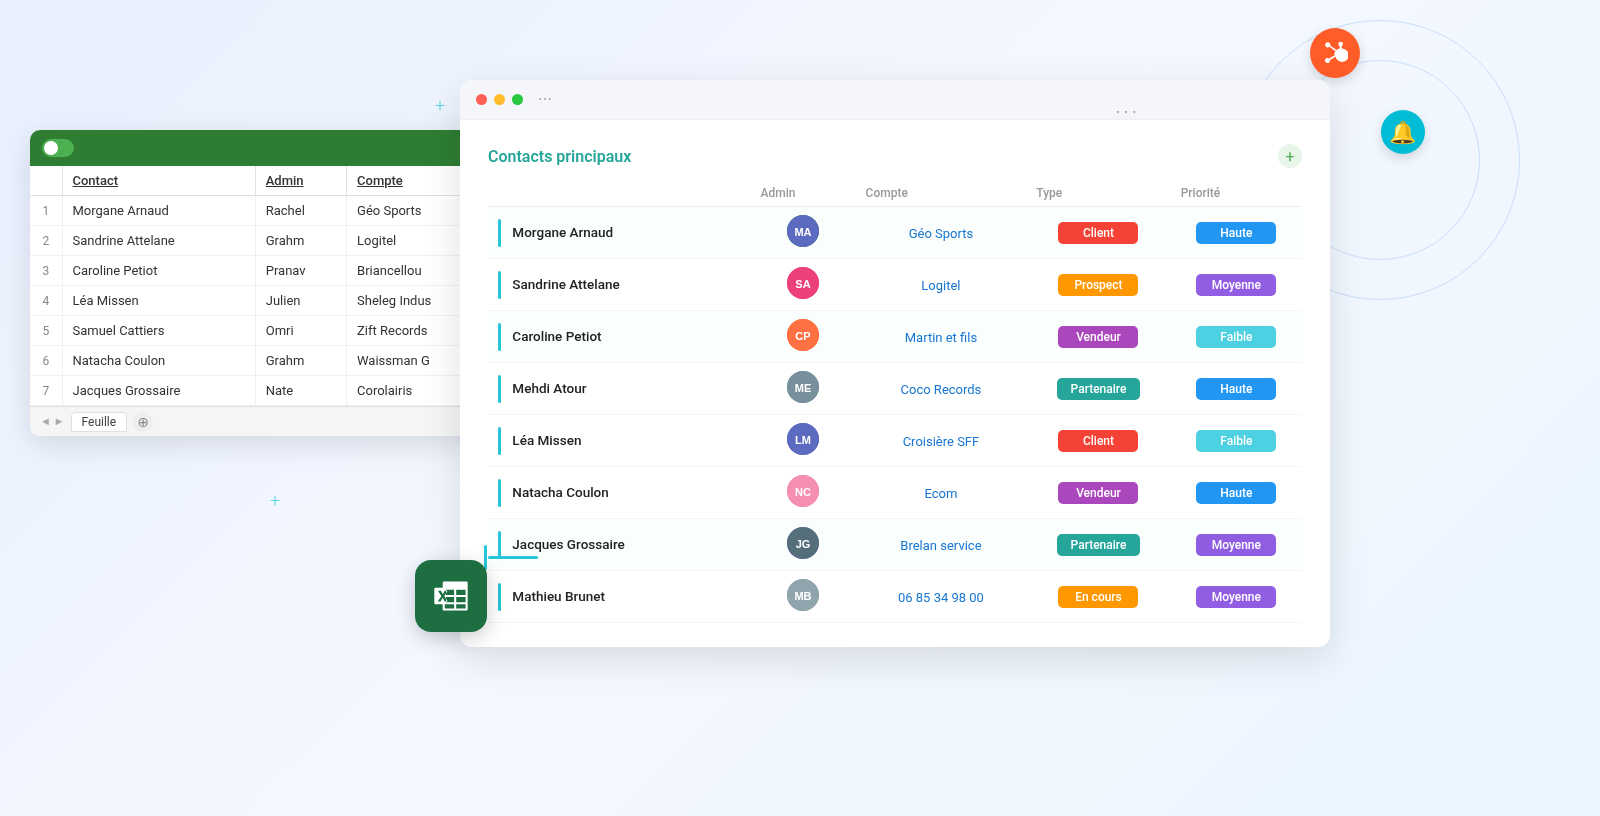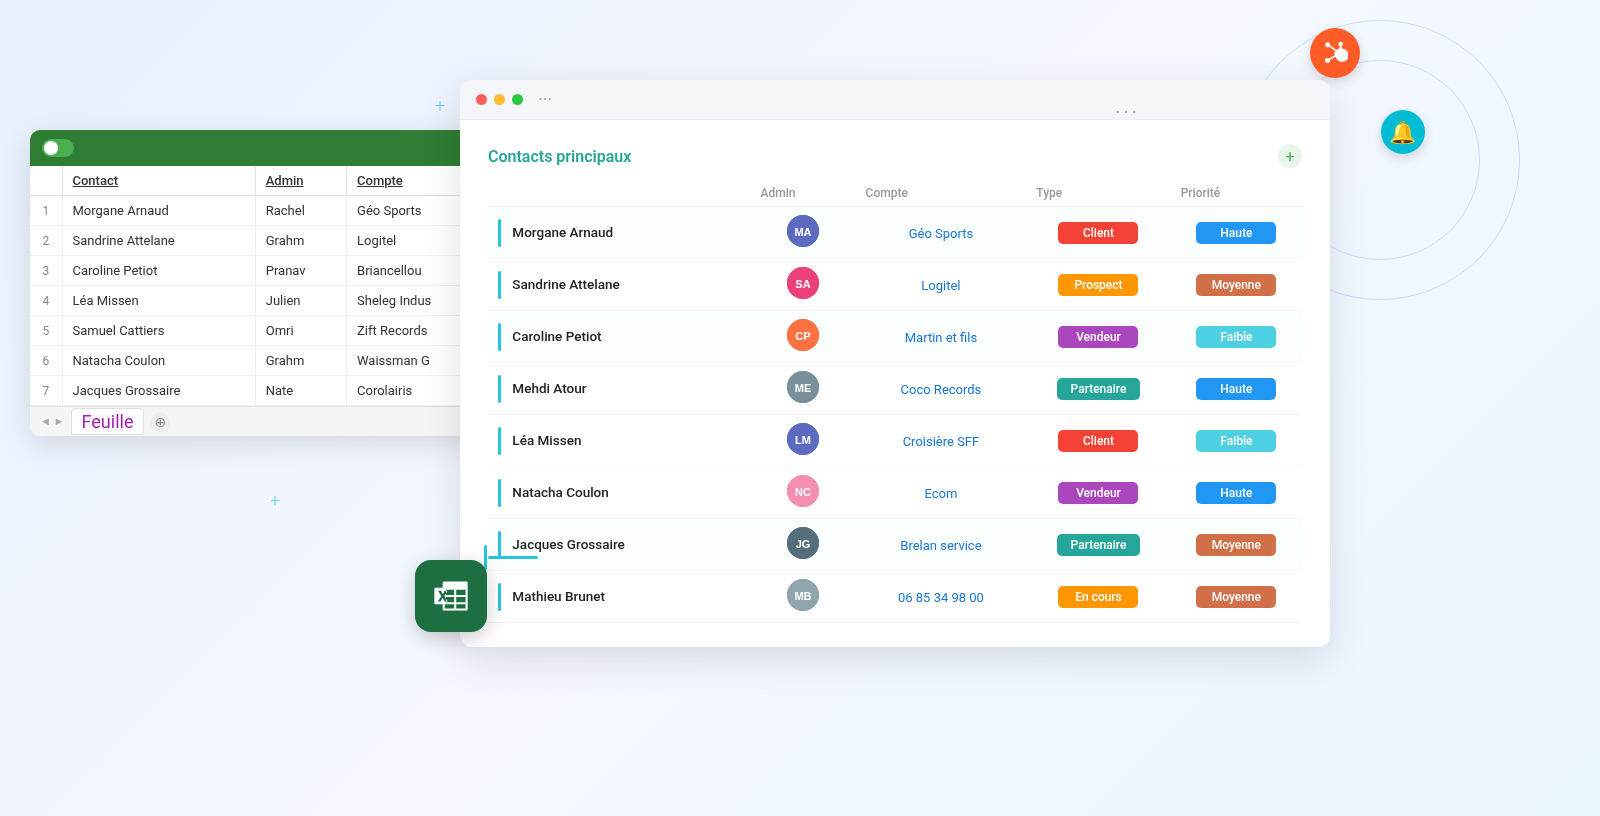--- a/index.html
+++ b/index.html
@@ -150,22 +150,22 @@
       display: flex; align-items: center;
       padding: 0 10px;
       gap: 6px;
       border-top: 1px solid #e0e0e0;
     }
     .excel-footer-tab {
       background: #fff;
       border: 1px solid #e0e0e0;
       border-radius: 4px 4px 0 0;
       padding: 2px 10px;
-      font-size: 18px;
-      color: #a21caf;
+      font-size: 12px;
+      color: #404040;
     }
     .excel-footer-plus {
       width: 20px; height: 20px;
       background: #eee;
       border-radius: 50%;
       display: flex; align-items: center; justify-content: center;
       font-size: 14px;
       color: #888;
     }
 
@@ -290,21 +290,21 @@
       min-width: 80px;
       text-align: center;
     }
     .badge-client { background: #f44336; }
     .badge-prospect { background: #ff9800; }
     .badge-vendeur { background: #ab47bc; }
     .badge-partenaire { background: #26a69a; }
     .badge-en-cours { background: #ff9800; }
 
     .badge-haute { background: #2196f3; }
-    .badge-moyenne { background: #c2410c; opacity: 0.75; }
+    .badge-moyenne { background: #6d28d9; opacity: 0.75; }
     .badge-faible { background: #4dd0e1; }
 
     .link-text {
       color: #1976d2;
       font-size: 13px;
     }
 
     
     .deco-plus {
       position: absolute;

